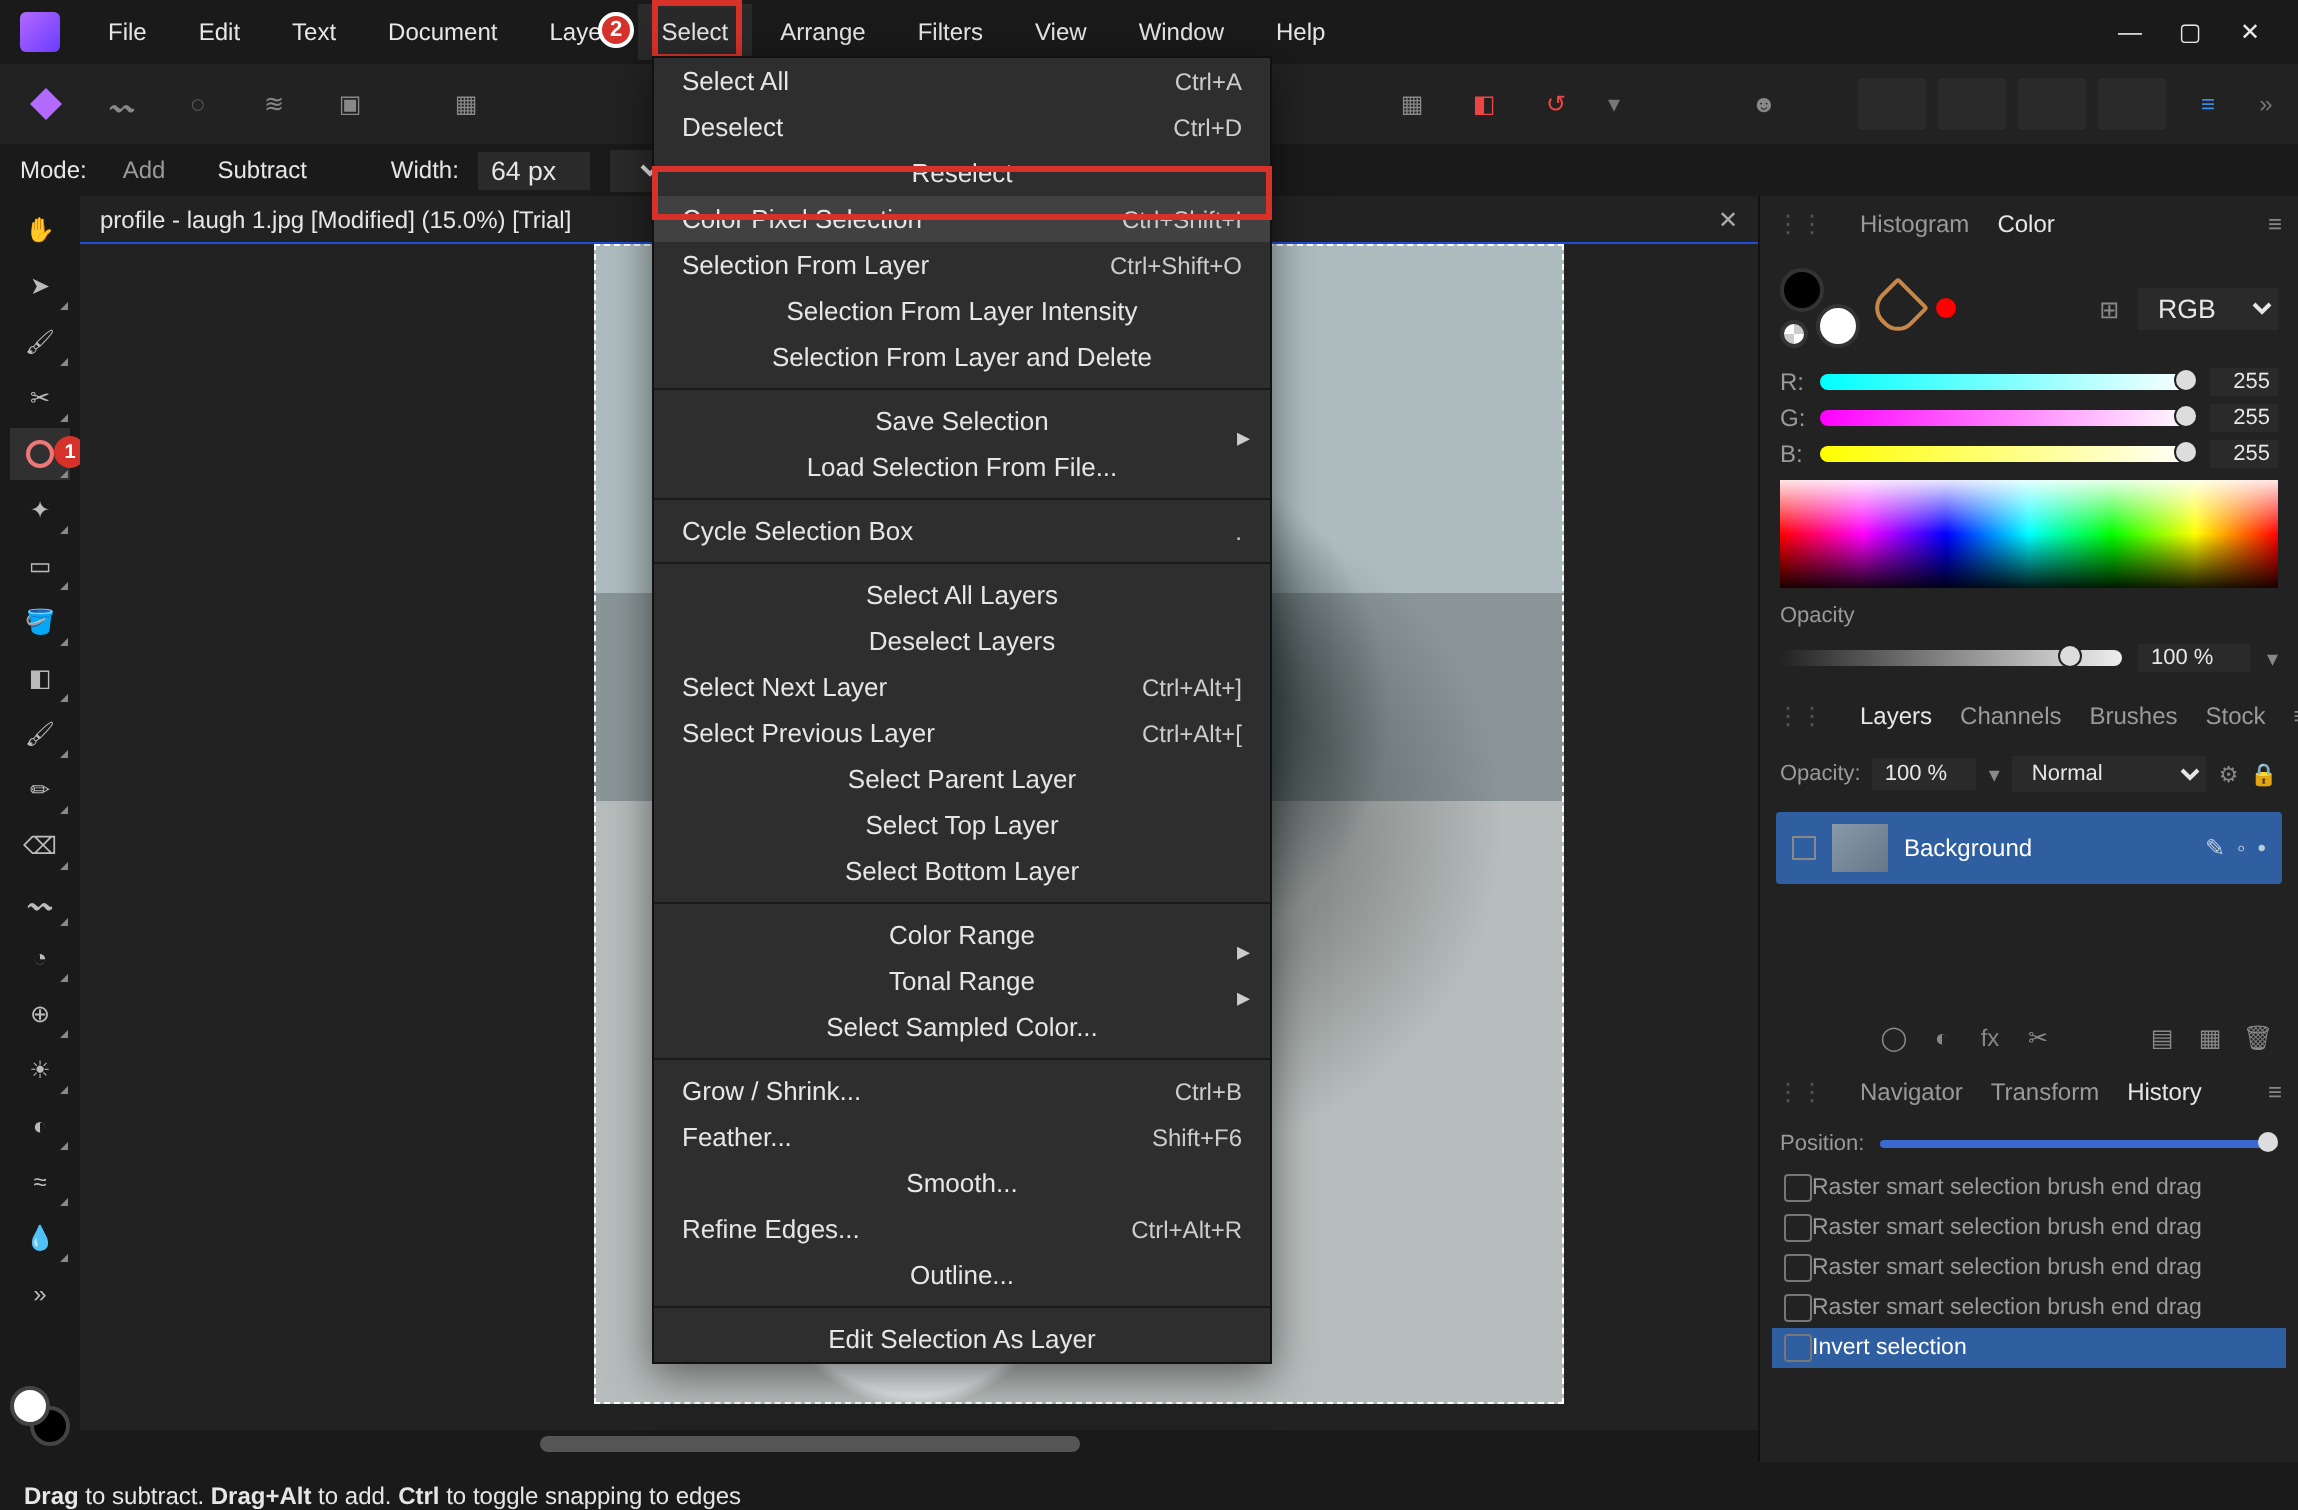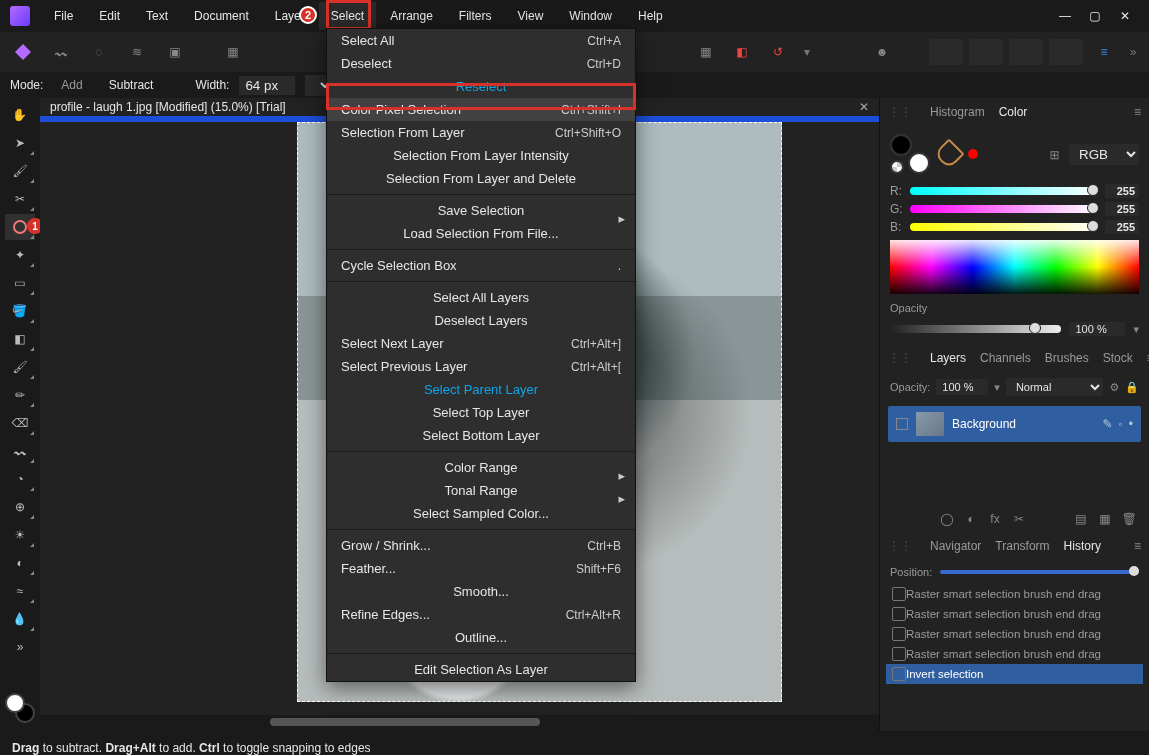--- a/index.html
+++ b/index.html
@@ -51,21 +51,21 @@
   .tool{width:30px;height:26px;display:flex;align-items:center;justify-content:center;color:#bbb;position:relative;}
   .tool.sel{background:var(--bg3);}
   .tool .tri{position:absolute;right:1px;bottom:1px;width:0;height:0;border-left:4px solid transparent;border-bottom:4px solid #888;}
   .badge{position:absolute;right:-8px;top:4px;width:16px;height:16px;border-radius:50%;background:#d6322a;color:#fff;font-size:10px;font-weight:bold;display:flex;align-items:center;justify-content:center;}
   .swatches{margin-top:auto;margin-bottom:8px;position:relative;width:30px;height:30px;}
   .swatches .bg{position:absolute;right:0;bottom:0;width:20px;height:20px;border-radius:50%;background:#000;border:2px solid #444;}
   .swatches .fg{position:absolute;left:0;top:0;width:20px;height:20px;border-radius:50%;background:#fff;border:2px solid #444;}
 
   
   .canvaswrap{flex:1;display:flex;flex-direction:column;background:var(--bg1);min-width:0;}
-  .doc-tab{height:24px;display:flex;align-items:center;padding:0 10px;color:var(--text);font-size:12px;background:var(--bg1);border-bottom:6px solid #1d4ed8;}
+  .doc-tab{height:24px;display:flex;align-items:center;padding:0 10px;color:var(--text);font-size:12px;background:var(--bg1);border-bottom:1px solid #1d4ed8;}
   .doc-tab .close{margin-left:auto;color:#aaa;}
   .canvas{flex:1;background:#222;position:relative;overflow:hidden;}
   .photo{
     position:absolute;left:257px;top:0;width:485px;height:580px;
     background:
       radial-gradient(circle at 52% 74%, #e4e7e8 0 12%, transparent 13%),
       radial-gradient(circle at 33% 88%, #e4e7e8 0 11%, transparent 12%),
       linear-gradient(180deg,#aebcbf 0 30%,#8a9597 30% 48%,#b7bdbc 48% 100%);
     border:1px dashed #fff;
   }
@@ -93,21 +93,21 @@
   .cw-outer .c2{position:absolute;right:0;bottom:0;width:22px;height:22px;border-radius:50%;background:#fff;border:2px solid #333;}
   .cw-outer .c3{position:absolute;left:0;bottom:0;width:14px;height:14px;border-radius:50%;background:repeating-conic-gradient(#ccc 0 25%,#fff 0 50%);border:2px solid #333;}
   .eyedrop{width:22px;height:22px;transform:rotate(45deg);border:2px solid #c6884a;border-radius:2px 2px 10px 10px;}
   .reddot{width:10px;height:10px;border-radius:50%;background:#f00;}
   .colormode{margin-left:auto;}
   .rgbsel{background:var(--bg2);border:none;color:var(--text);padding:2px 6px;width:70px;}
   .ch-row{display:flex;align-items:center;gap:8px;margin:4px 0;}
   .ch-row .lab{width:12px;color:var(--text-dim);}
   .slider{flex:1;height:8px;border-radius:4px;position:relative;}
   .slider .knob{position:absolute;right:-2px;top:-3px;width:12px;height:12px;border-radius:50%;background:#ddd;border:1px solid #222;}
-  .val{width:34px;text-align:right;background:var(--bg2);color:var(--text);border:none;padding:1px 4px;font-size:11px;font-weight:bold;}
+  .val{width:34px;text-align:right;background:var(--bg2);color:var(--text);border:none;padding:1px 4px;font-size:11px;}
   .huefield{height:54px;margin-top:6px;background:linear-gradient(90deg,red,magenta,blue,cyan,lime,yellow,red);position:relative;}
   .huefield::before{content:"";position:absolute;inset:0;background:linear-gradient(180deg,rgba(255,255,255,.9),transparent 50%,rgba(0,0,0,.9));}
   .opacity-row{display:flex;align-items:center;gap:8px;margin-top:8px;font-size:11px;color:var(--text-dim);}
   .opacity-row .oslider{flex:1;height:8px;background:linear-gradient(90deg,#222,#eee);border-radius:4px;position:relative;}
   .opacity-row .oslider .k{position:absolute;right:20px;top:-3px;width:12px;height:12px;border-radius:50%;background:#ddd;border:1px solid #222;}
   .opv{background:var(--bg2);border:none;color:var(--text);width:56px;padding:1px 6px;font-size:11px;}
 
   
   .lp-opts{display:flex;align-items:center;gap:6px;padding:6px 10px;font-size:11px;color:var(--text-dim);}
   .lp-opts select,.lp-opts input{background:var(--bg2);border:none;color:var(--text);padding:2px 6px;font-size:11px;}
@@ -129,21 +129,21 @@
   .hist-row.sel{background:#2f5fa0;color:#fff;}
   .hist-row .ico{width:14px;height:14px;border:1px solid #777;border-radius:2px;}
 
   
   .dropdown{
     position:absolute;left:326px;top:28px;width:310px;
     background:#2e2e2e;border:1px solid #111;box-shadow:0 6px 20px rgba(0,0,0,.5);
     z-index:50;font-size:13px;
   }
   .dd-item{display:flex;align-items:center;padding:4px 14px;color:var(--text);cursor:default;position:relative;justify-content:center;}
-  .dd-item.disabled{color:#0ea5e9;}
+  .dd-item.disabled{color:#e5e5e5;}
   .dd-item .sc{margin-left:auto;color:#ccc;font-size:12px;}
   .dd-item .sub::after{content:"▸";position:absolute;right:10px;color:#ccc;}
   .dd-sep{height:1px;background:#1a1a1a;margin:4px 0;}
   .dd-highlight{position:absolute;left:326px;top:83px;width:310px;height:27px;border:3px solid var(--highlight-red);z-index:60;pointer-events:none;}
   .dd-item.hl{background:#414141;}
 
   
   .callout2{position:absolute;left:299px;top:6px;width:18px;height:18px;border-radius:50%;background:#d6322a;color:#fff;font-size:11px;font-weight:bold;display:flex;align-items:center;justify-content:center;z-index:70;border:2px solid #fff;}
 
   

